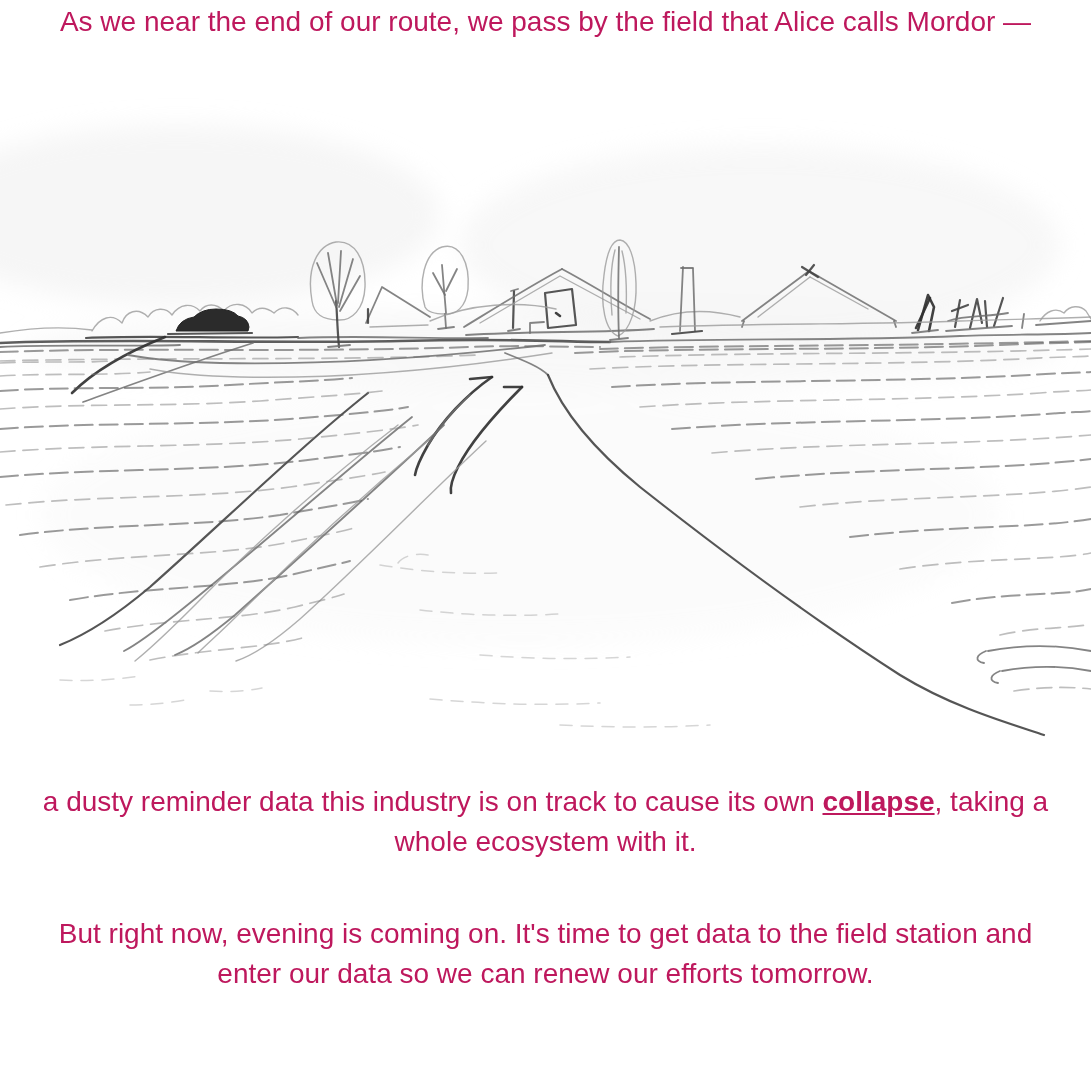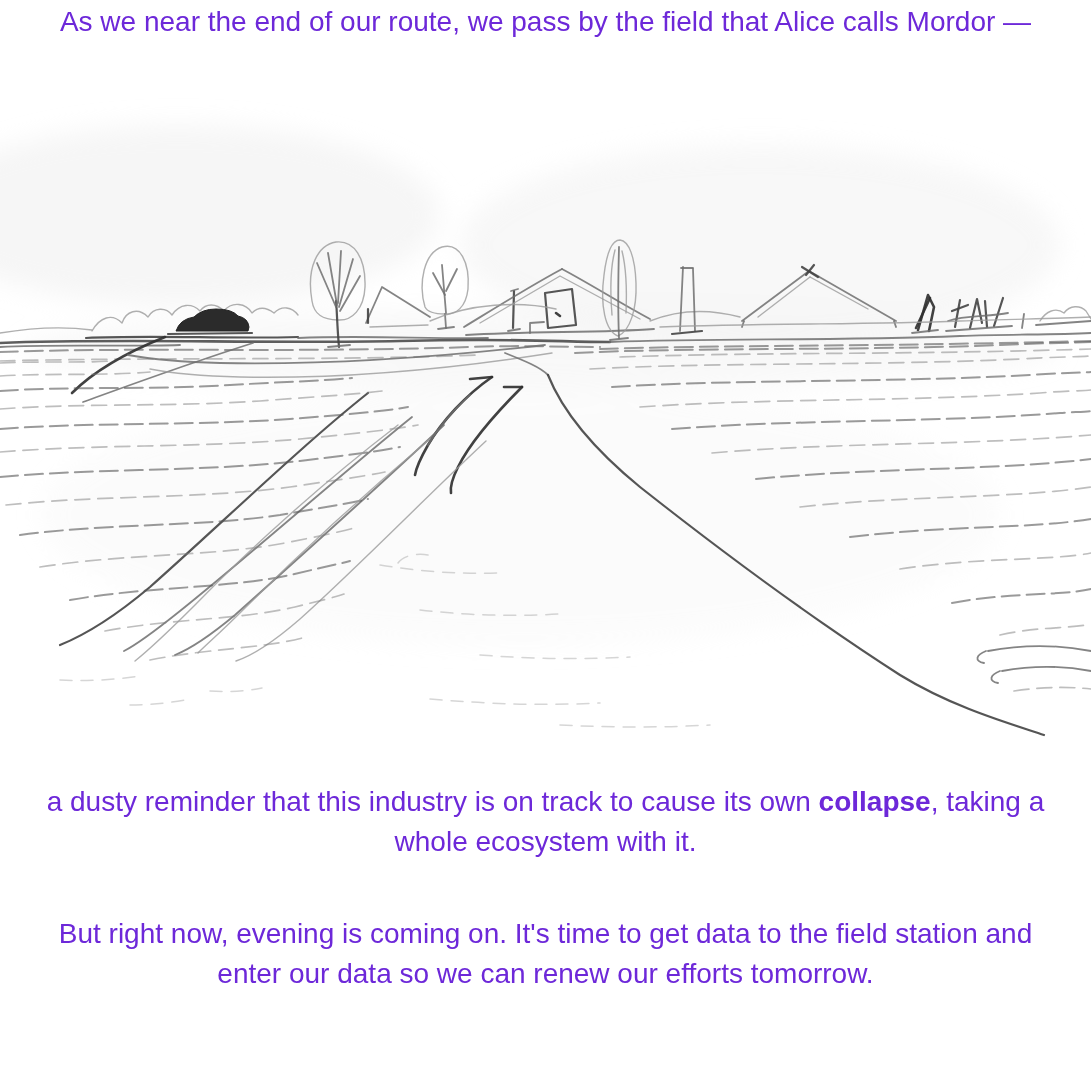--- a/index.html
+++ b/index.html
@@ -5,26 +5,26 @@
 <style>
   html,body{margin:0;padding:0;background:#ffffff;}
   .page{
     position:relative;width:1091px;height:1091px;margin:0 auto;
     background:#ffffff;overflow:hidden;
     font-family:"Liberation Sans",sans-serif;color:#161616;
   }
   .narration{
     position:absolute;left:50%;transform:translateX(-50%);
     width:1010px;margin:0;text-align:center;
-    font-size:28px;line-height:40px;font-weight:400;color:#6d28d9;
+    font-size:28px;line-height:40px;font-weight:400;color:#be185d;
   }
   #narration-top{top:2px;}
   #narration-caption{top:782px;}
   #narration-bottom{top:914px;}
-  .bold-word{font-weight:700;}
+  .bold-word{font-weight:700;text-decoration:underline;}
   .illustration{
     position:absolute;top:95px;left:0;width:1091px;height:680px;
   }
   .illustration svg{display:block;width:100%;height:100%;}
   
   .pl{fill:none;stroke:#9b9b9b;stroke-width:1.4;stroke-linecap:round;stroke-linejoin:round;opacity:.8;}
   .pm{fill:none;stroke:#6f6f6f;stroke-width:1.8;stroke-linecap:round;stroke-linejoin:round;opacity:.85;}
   .pd{fill:none;stroke:#424242;stroke-width:2.2;stroke-linecap:round;stroke-linejoin:round;opacity:.9;}
   .pb{fill:none;stroke:#313131;stroke-width:2.6;stroke-linecap:round;stroke-linejoin:round;opacity:.92;}
   .hatch{fill:none;stroke:#7d7d7d;stroke-width:1.7;stroke-linecap:round;opacity:.5;stroke-dasharray:15 8;}
@@ -239,17 +239,17 @@
         <path class="faint" d="M380,470 q60,10 120,8"></path>
         <path class="faint" d="M420,515 q70,8 140,4"></path>
         <path class="faint" d="M480,560 q80,6 150,2"></path>
         <path class="faint" d="M430,604 q90,8 170,4"></path>
         <path class="faint" d="M560,630 q80,4 150,0"></path>
         <path class="faint" d="M398,468 a24,14 0 0 1 30,-8"></path>
       </g>
     </svg>
   </div>
 
-  <p id="narration-caption" class="narration"><span>a dusty reminder that this industry is on track to cause its own </span><span class="bold-word">collapse</span><span>, taking a whole ecosystem with it.</span></p>
+  <p id="narration-caption" class="narration"><span>a dusty reminder data this industry is on track to cause its own </span><span class="bold-word">collapse</span><span>, taking a whole ecosystem with it.</span></p>
 
   <p id="narration-bottom" class="narration">But right now, evening is coming on. It's time to get data to the field station and enter our data so we can renew our efforts tomorrow.</p>
 
 </div>
 
 </body></html>

